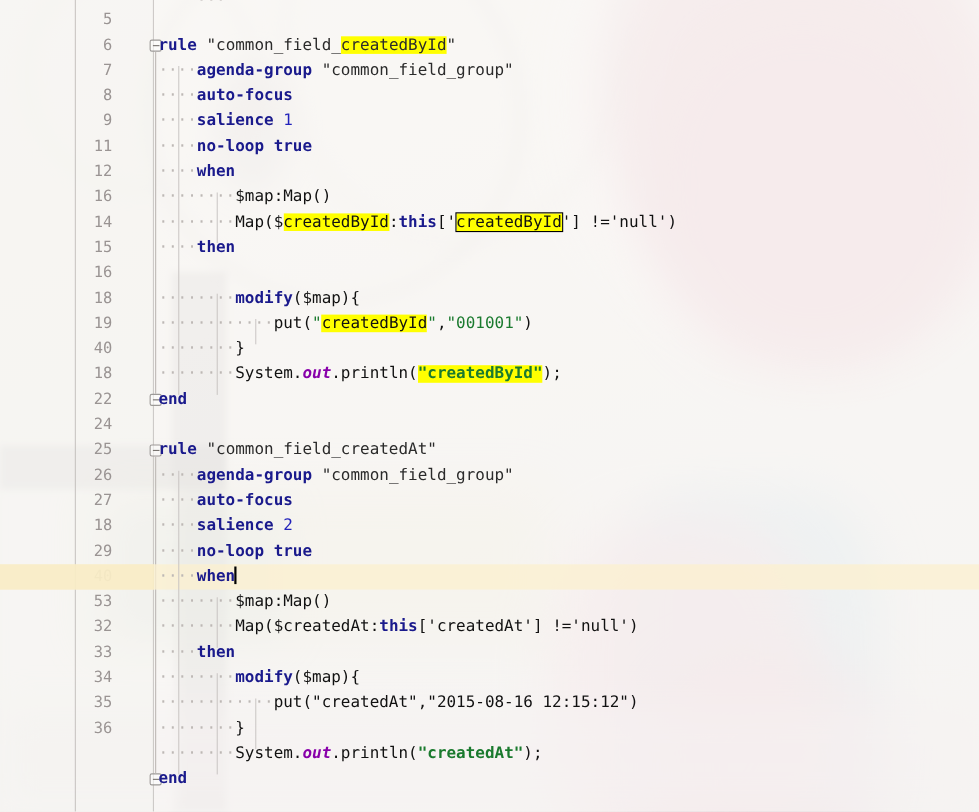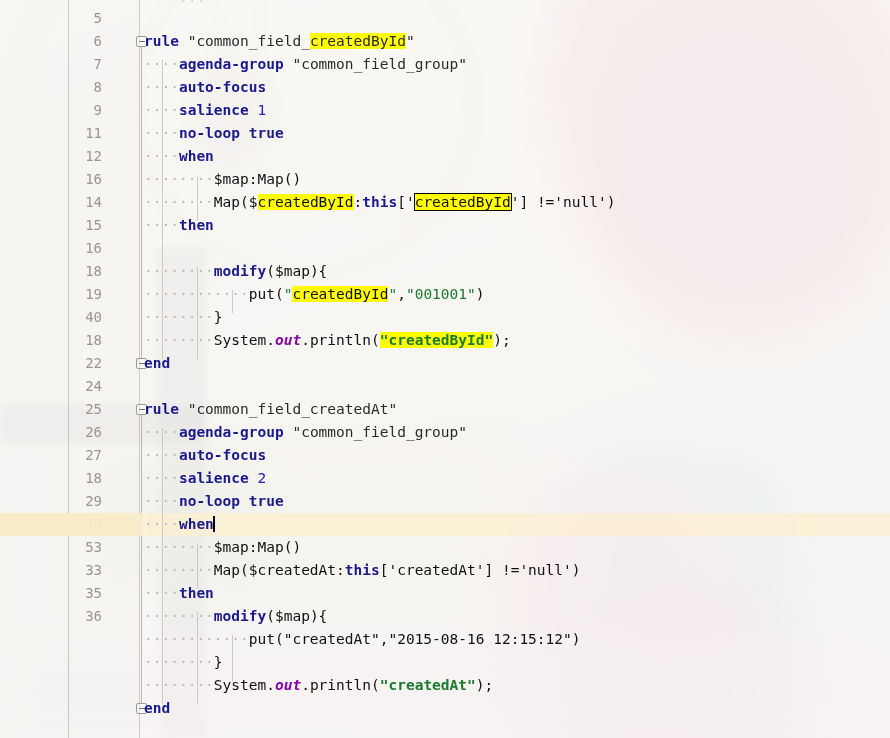--- a/index.html
+++ b/index.html
@@ -199,21 +199,23 @@
         <div class="ln">18</div>
         <div class="ln">22</div>
         <div class="ln">24</div>
         <div class="ln">25</div>
         <div class="ln">26</div>
         <div class="ln">27</div>
         <div class="ln">18</div>
         <div class="ln">29</div>
         <div class="ln">40</div>
         <div class="ln">53</div>
+        <div class="ln">32</div>
         <div class="ln">33</div>
+        <div class="ln">34</div>
         <div class="ln">35</div>
         <div class="ln">36</div>
       </div>
     <div class="folds" id="folds">
         <div class="fold" style="top: 36px;"></div>
         <div class="fold" style="top: 358px;"></div>
         <div class="fold" style="top: 404px;"></div>
         <div class="fold" style="top: 703px;"></div>
         <div class="foldline" style="top: 47px; height: 311px;"></div>
         <div class="foldline" style="top: 415px; height: 288px;"></div>

